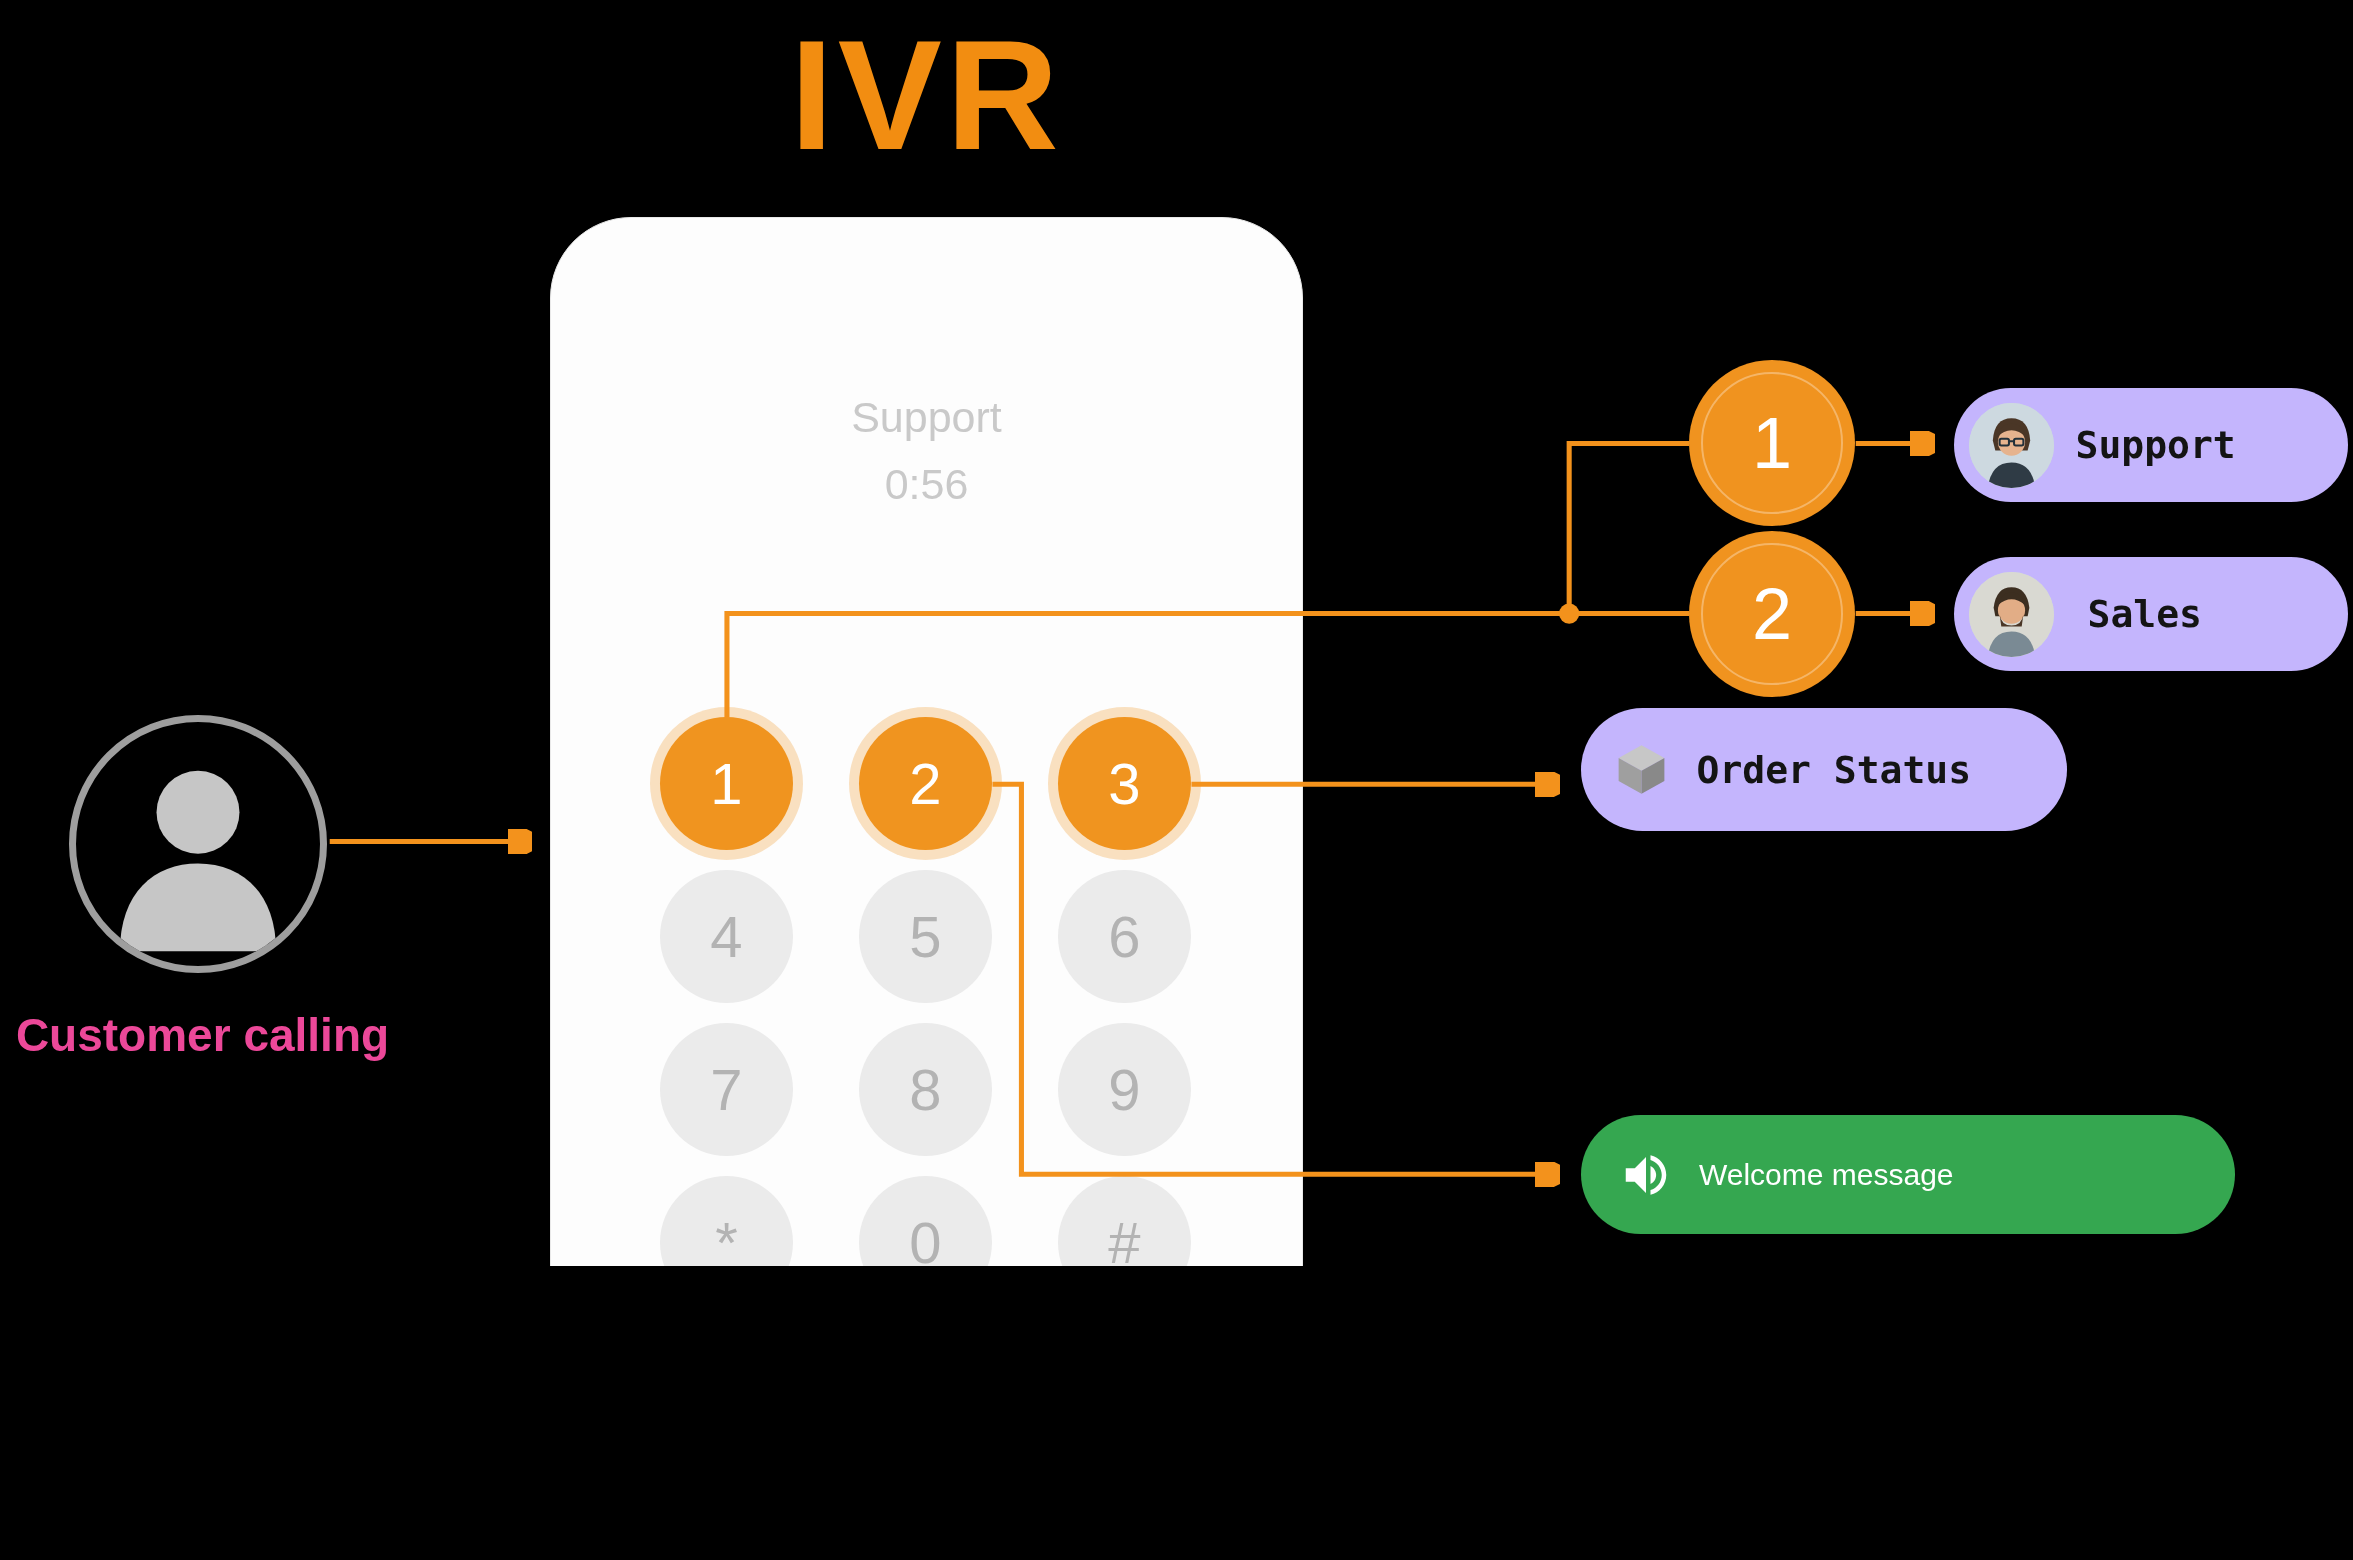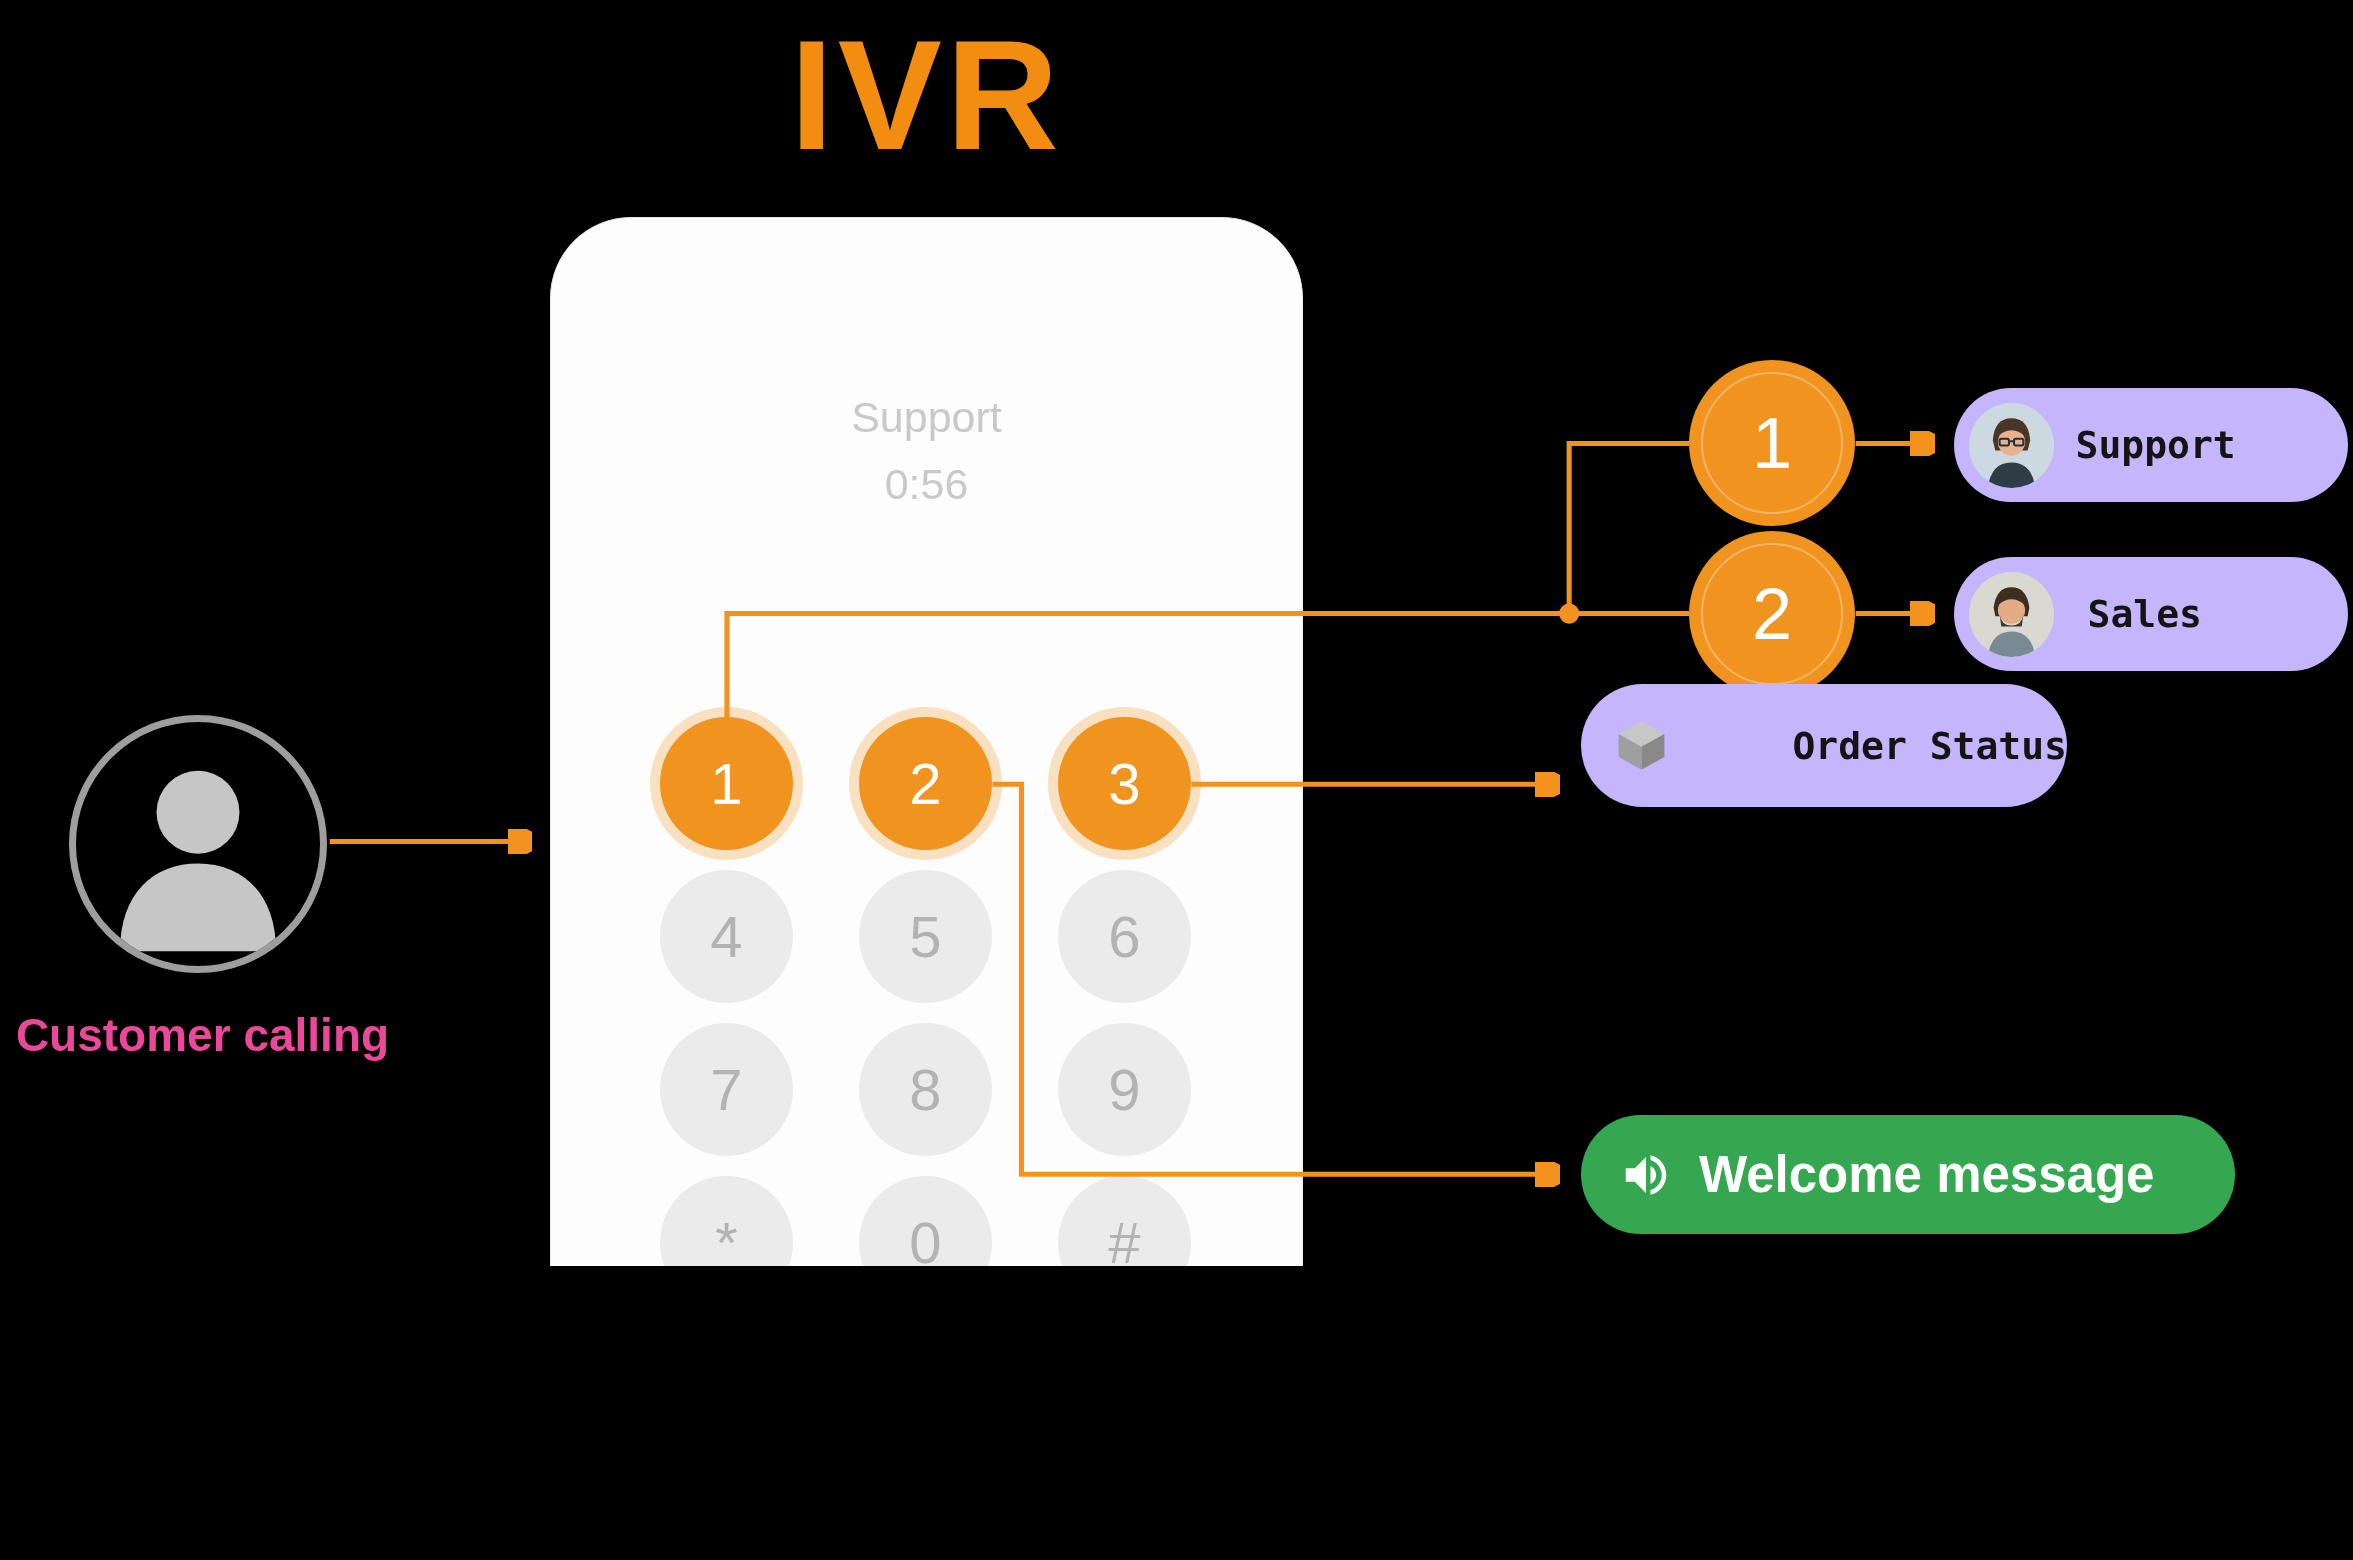--- a/index.html
+++ b/index.html
@@ -56,30 +56,30 @@
   
   .pill{
     position:absolute;background:#c4b5fd;border-radius:723px;
     display:flex;align-items:center;box-sizing:border-box;
   }
   .pill-label{
     font-family:"DejaVu Sans Mono",monospace;font-weight:700;font-size:38px;color:#141414;white-space:nowrap;
   }
   #pill-support{left:1954px;top:388px;width:394px;height:114px;padding-left:14.5px;gap:22px;}
   #pill-sales{left:1954px;top:557px;width:394px;height:114px;padding-left:14.5px;gap:34px;}
-  #pill-order{left:1581px;top:684px;width:486px;height:123px;padding-left:30px;gap:24.6px;justify-content:space-between;}
+  #pill-order{left:1581px;top:708px;width:486px;height:123px;padding-left:30px;gap:24.6px;}
   .photo{
     width:85px;height:85px;border-radius:50%;overflow:hidden;flex:0 0 auto;background:#cdd9e0;
   }
   .photo svg{display:block;width:100%;height:100%;}
   #pill-welcome{
     position:absolute;left:1581px;top:1115px;width:654px;height:119px;border-radius:723px;
     background:#35A750;display:flex;align-items:center;padding-left:38px;gap:26px;box-sizing:border-box;
   }
-  .welcome-label{color:#fff;font-size:51px;font-weight:700;white-space:nowrap;}
+  .welcome-label{color:#fff;font-size:30px;font-weight:400;white-space:nowrap;}
   
   .connectors{position:absolute;left:0;top:0;pointer-events:none;}
   .connectors path{stroke:#F3921C;stroke-width:7px;fill:none;}
 </style>
 </head>
 <body>
 
 <div id="canvas">
 
   <div class="title">IVR</div>

